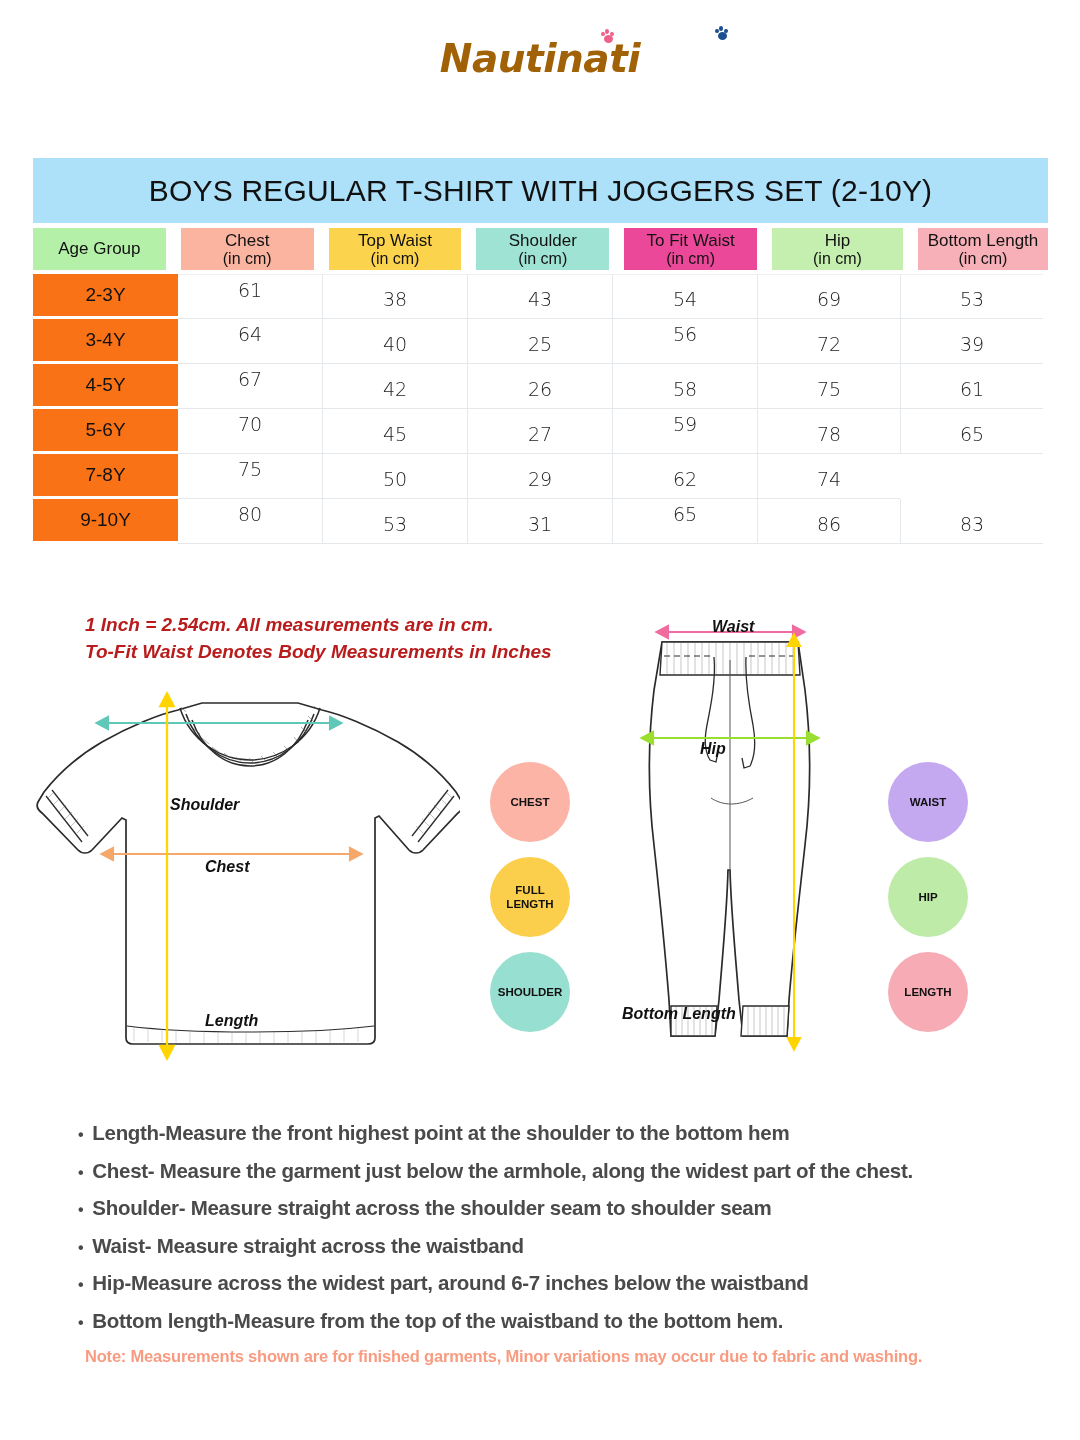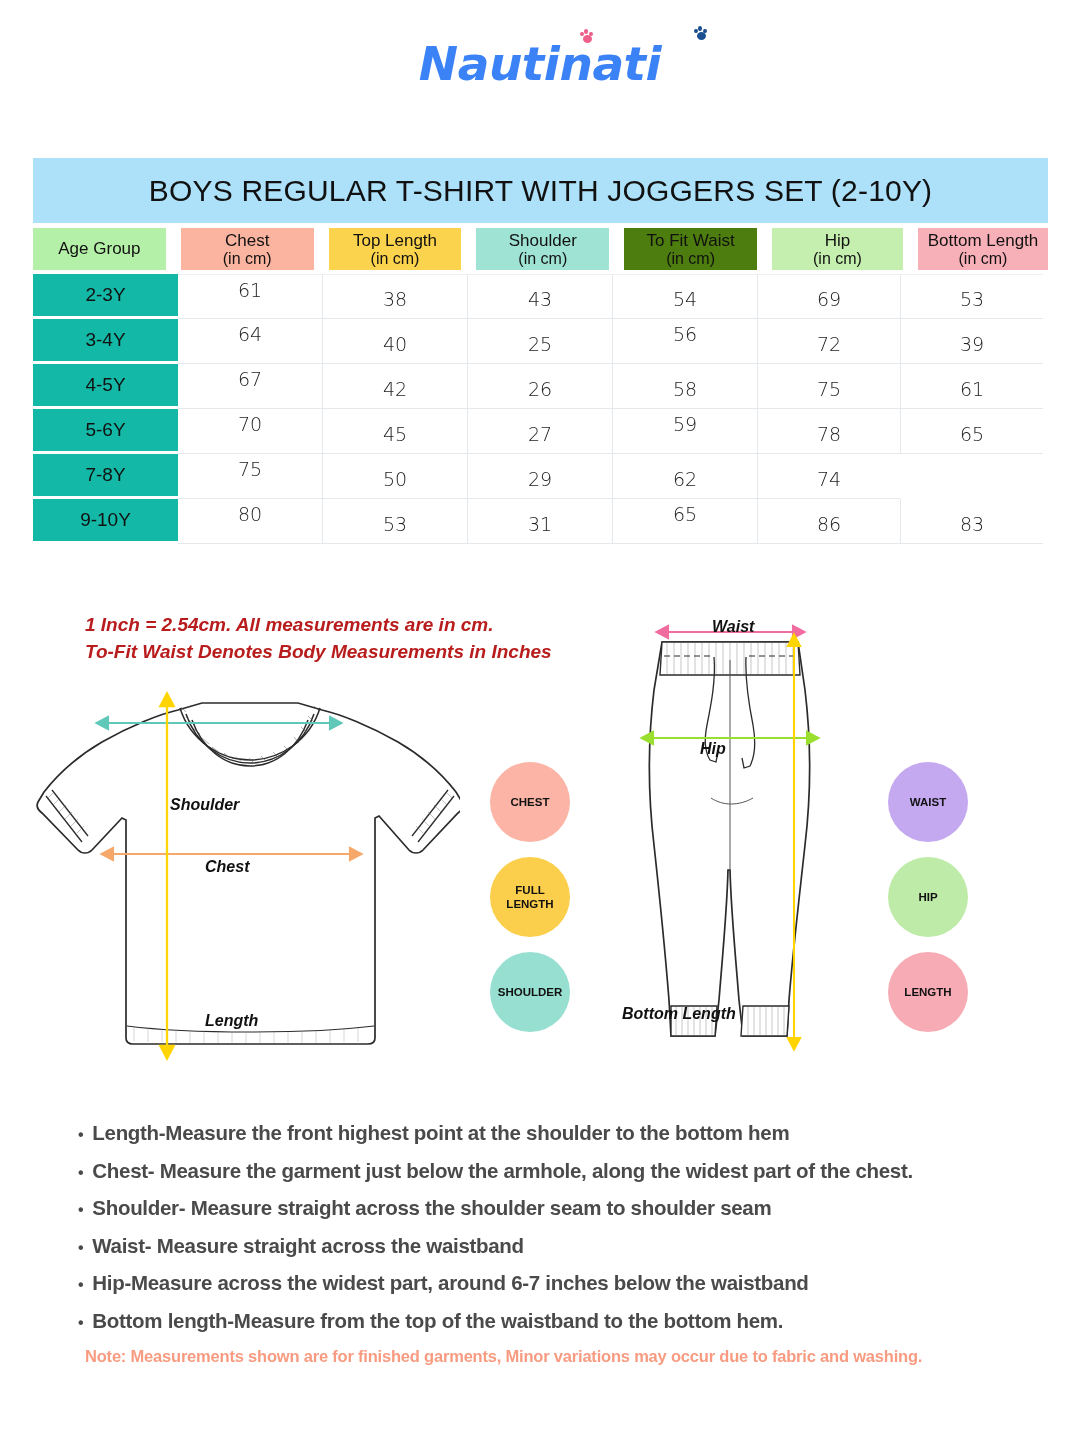--- a/index.html
+++ b/index.html
@@ -13,22 +13,22 @@
   .page { position: relative; width: 1080px; height: 1440px; background: #fff; }
 
   
   .logo-wrap {
     position: absolute; top: 36px; left: 0; width: 1080px;
     text-align: center;
   }
   .logo {
     display: inline-block; position: relative;
     font-family: "DejaVu Sans", sans-serif;
-    font-size: 47px; font-weight: bold; font-style: italic;
-    color: #3b82f6; letter-spacing: -0.5px;
+    font-size: 39px; font-weight: bold; font-style: italic;
+    color: #a16207; letter-spacing: -0.5px;
   }
   .paw {
     position: absolute; width: 15px; height: 15px;
   }
   .paw .pad {
     position: absolute; border-radius: 50%;
   }
   .paw .main {
     width: 9px; height: 8px; left: 3px; top: 6px;
   }
@@ -65,21 +65,21 @@
   .c1 { width: 145px; }
   .c2 { width: 145px; }
   .c3 { width: 145px; }
   .c4 { width: 145px; }
   .c5 { width: 143px; }
   .c6 { width: 142px; }
 
   .body-rows { margin-top: 4px; }
   .t-row { display: flex; height: 45px; }
   .age-cell {
-    width: 145px; background: #14b8a6;
+    width: 145px; background: #f97316;
     display: flex; align-items: center; justify-content: center;
     font-size: 19px; color: #111;
     margin-bottom: 3px;
   }
   .val-cell {
     display: flex; align-items: center; justify-content: center;
     font-size: 19px; color: #222;
     border-bottom: 1px solid #e6e9ec;
     border-right: 1px solid #e6e9ec;
     font-family: "DejaVu Sans", sans-serif;
@@ -170,28 +170,28 @@
     <div class="hdr-row">
       <div class="hdr-cell c0" id="h0" style="background: rgb(180, 240, 167);">
         <span>Age Group</span>
         <span class="sub"></span>
       </div>
       <div class="hdr-cell c1" id="h1" style="background: rgb(251, 180, 160);">
         <span>Chest</span>
         <span class="sub">(in cm)</span>
       </div>
       <div class="hdr-cell c2" id="h2" style="background: rgb(252, 211, 77);">
-        <span>Top Length</span>
+        <span>Top Waist</span>
         <span class="sub">(in cm)</span>
       </div>
       <div class="hdr-cell c3" id="h3" style="background: rgb(159, 227, 212);">
         <span>Shoulder</span>
         <span class="sub">(in cm)</span>
       </div>
-      <div class="hdr-cell c4" id="h4" style="background: #4d7c0f;">
+      <div class="hdr-cell c4" id="h4" style="background: #ec4899;">
         <span>To Fit Waist</span>
         <span class="sub">(in cm)</span>
       </div>
       <div class="hdr-cell c5" id="h5" style="background: rgb(196, 239, 174);">
         <span>Hip</span>
         <span class="sub">(in cm)</span>
       </div>
       <div class="hdr-cell c6" id="h6" style="background: rgb(248, 176, 184);">
         <span>Bottom Length</span>
         <span class="sub">(in cm)</span>

